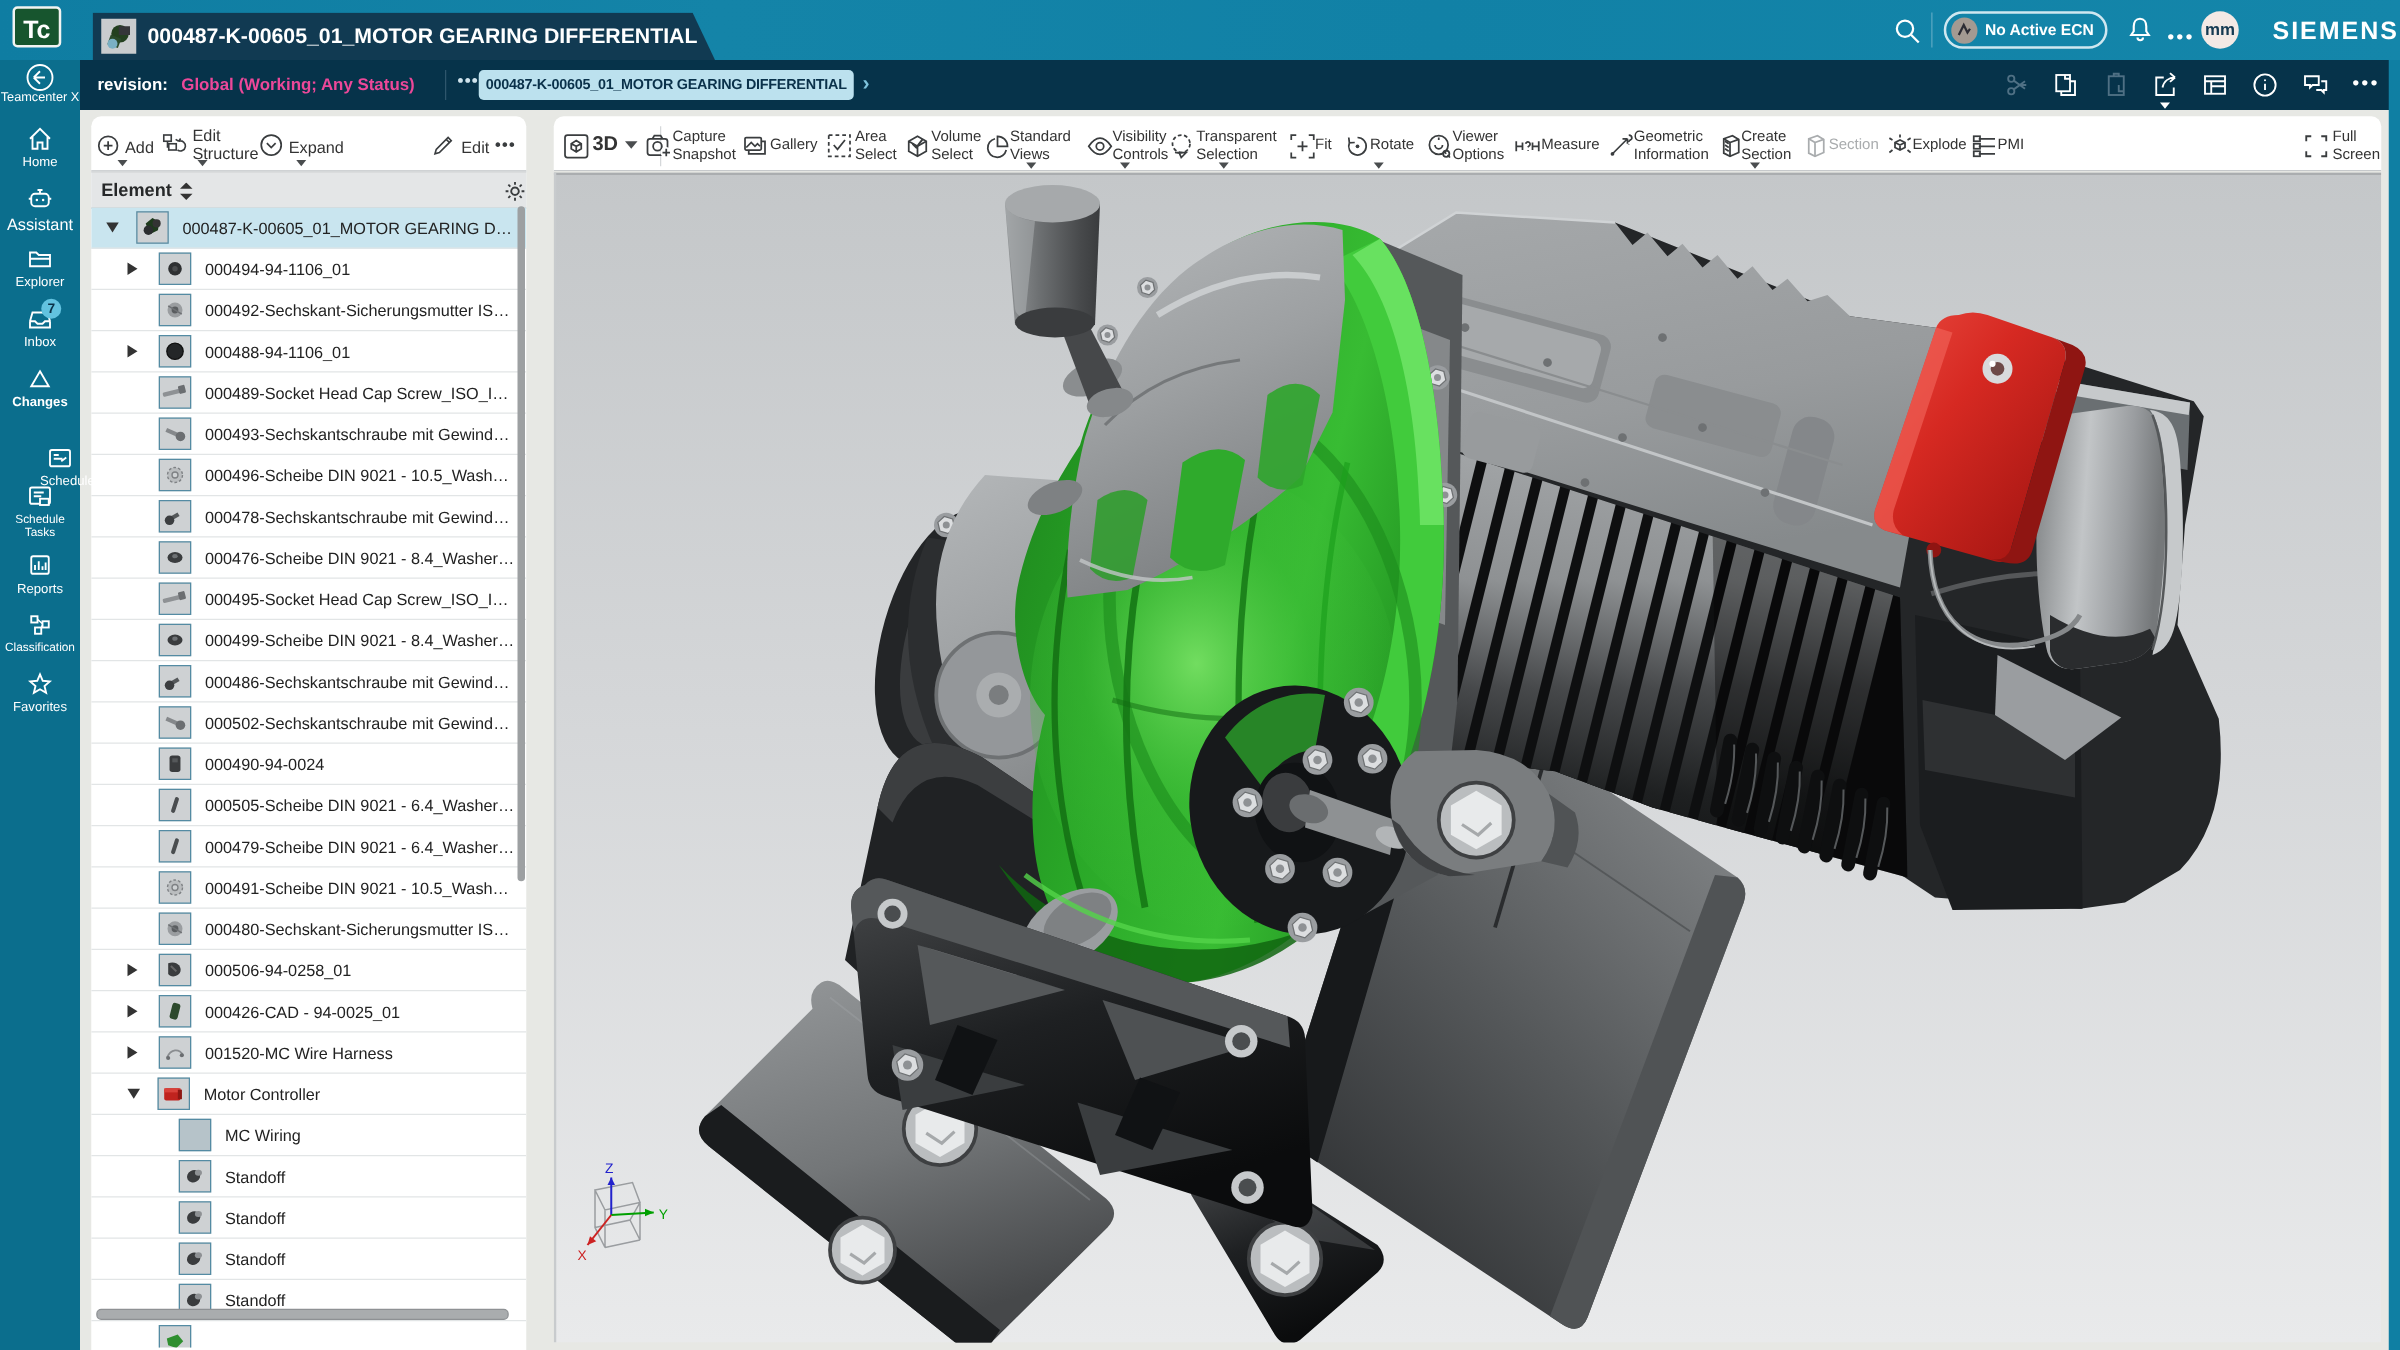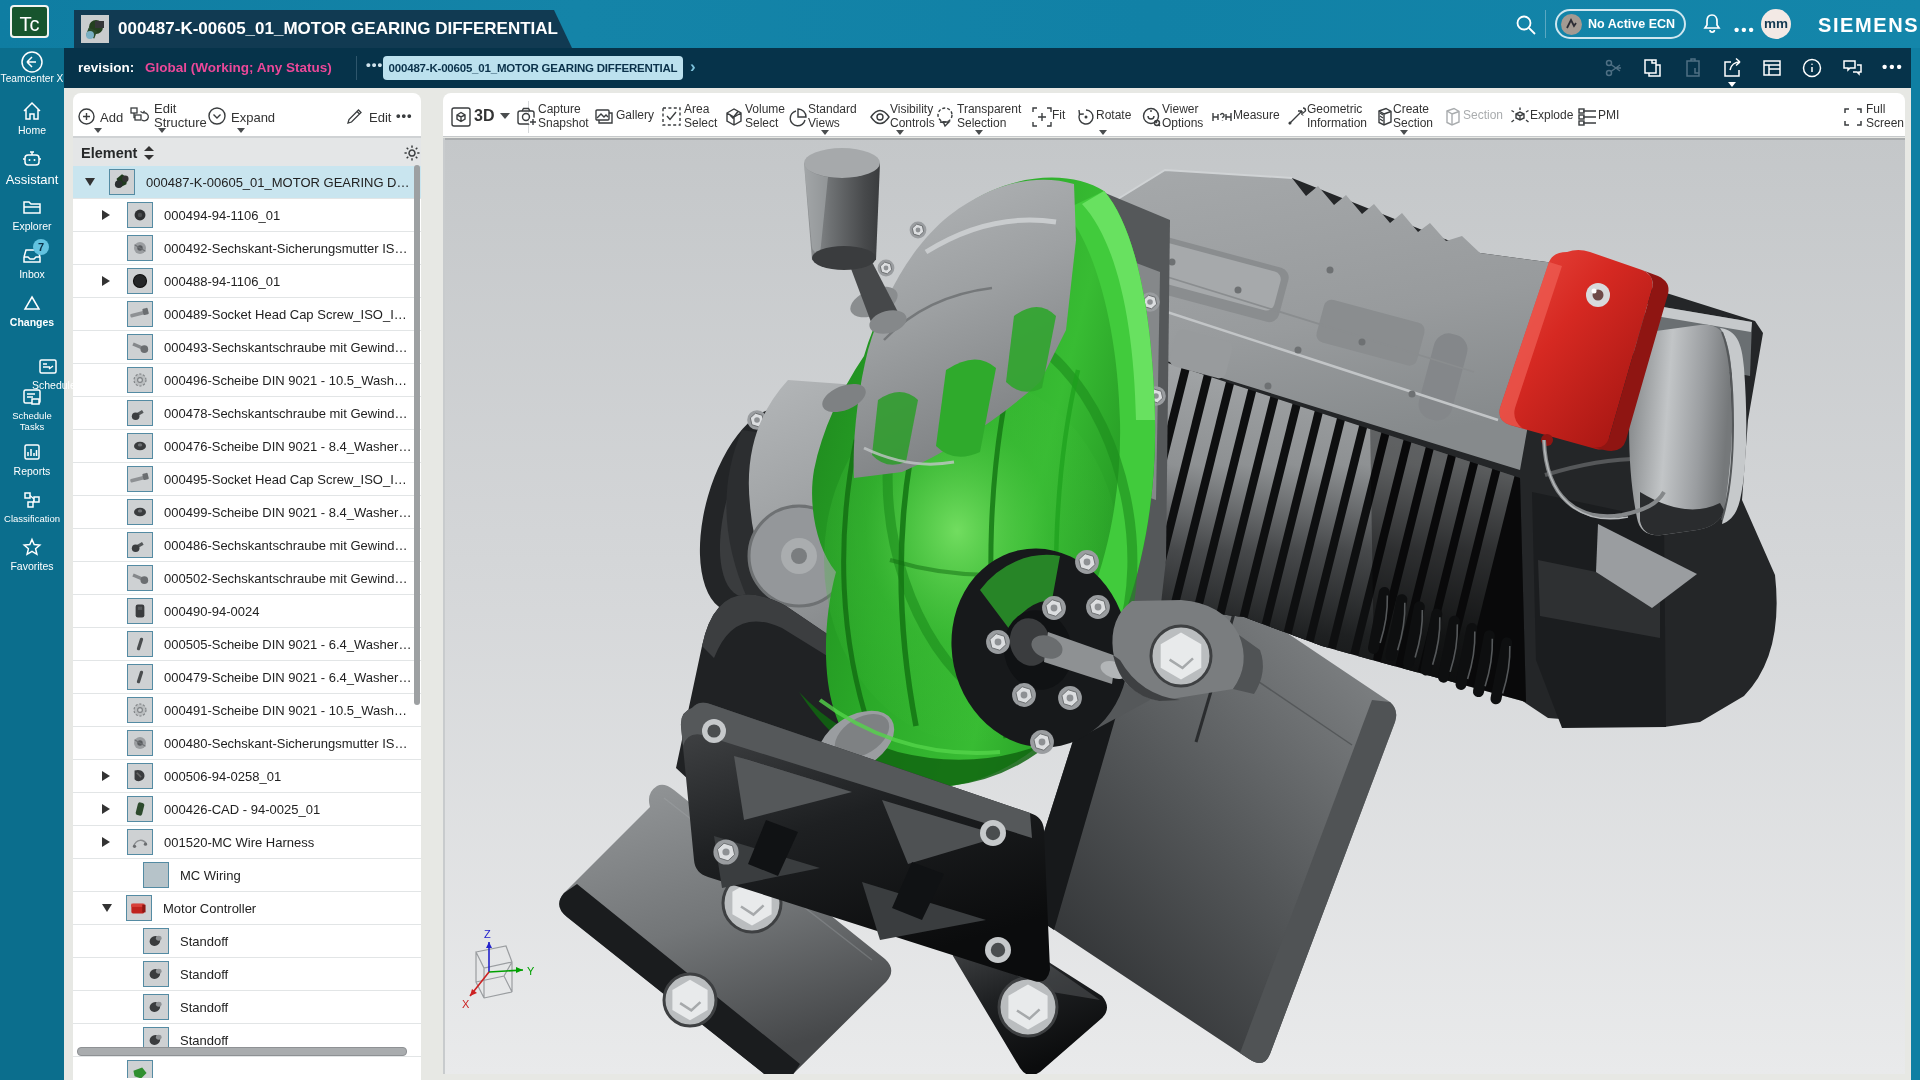--- a/index.html
+++ b/index.html
@@ -1,19 +1,19 @@
 <!DOCTYPE html>
 <html><head>
 <meta charset="utf-8">
 <style>
   * { margin:0; padding:0; box-sizing:border-box; }
   html,body { width:1920px; height:1080px; overflow:hidden; font-family:"Liberation Sans", sans-serif; background:#e7e8e4; }
   .abs { position:absolute; }
   #topbar { position:absolute; left:0; top:0; width:1920px; height:48px; background:linear-gradient(90deg,#0f7da2,#1484a8 30%,#1181a6 60%,#1486aa); }
-  #tclogo { position:absolute; left:10px; top:5px; width:39px; height:33px; background:#17552e; border:2px solid #f2f4f2; border-radius:4px; color:#fff; font-size:20px; font-weight:normal; text-align:center; line-height:35px; }
+  #tclogo { position:absolute; left:10px; top:5px; width:39px; height:33px; background:#17552e; border:2px solid #f2f4f2; border-radius:4px; color:#fff; font-size:20px; font-weight:bold; text-align:center; line-height:35px; }
   #tab { position:absolute; left:74px; top:10px; width:498px; height:38px; background:#113a52; clip-path:polygon(0 0, calc(100% - 18px) 0, 100% 100%, 0 100%); display:flex; align-items:center; }
   #tabthumb { width:28px; height:28px; margin-left:7px; background:#c9ccce; position:relative; }
   #tabtitle { color:#fff; font-size:17px; font-weight:bold; margin-left:9px; white-space:nowrap; }
   .vsep { position:absolute; top:10px; width:1px; height:28px; background:#5ba8c2; }
   #ecnpill { position:absolute; left:1555px; top:9px; width:131px; height:30px; border:2px solid #cfe7f0; border-radius:15px; display:flex; align-items:center; }
   #ecnbadge { width:21px; height:21px; border-radius:50%; background:#a39a92; margin-left:4px; }
   #ecntxt { color:#fff; font-size:12.5px; font-weight:bold; margin-left:6px; }
   #avatar { position:absolute; left:1761px; top:9px; width:30px; height:30px; border-radius:50%; background:#f3e9e5; color:#153a52; font-size:13.5px; font-weight:bold; text-align:center; line-height:30px; }
   #siemens { position:absolute; left:1818px; top:14px; color:#fff; font-size:20px; font-weight:bold; letter-spacing:1.6px; }
   #subbar { position:absolute; left:0; top:48px; width:1920px; height:40px; background:#06334a; }
@@ -423,36 +423,36 @@
         <div class="sp" style="width:17px;"></div>
         <div class="thumb" style="background:#ced1d3;"><svg width="24" height="24" viewBox="0 0 22 22">
             <path d="M5 15 C8 8 14 8 17 13" fill="none" stroke="#8a8d90" stroke-width="1.3"></path>
             <circle cx="6" cy="15" r="1.5" fill="#6a6d70"></circle>
             <circle cx="16" cy="13" r="1.5" fill="#6a6d70"></circle>
           </svg></div>
         <div class="sp" style="width:11px;"></div>
         <div class="lab">001520-MC Wire Harness</div>
       </div>
 <div class="trow">
-        <div class="sp" style="width:70px;"></div>
-        <div class="thumb" style="background:#b6c3c9;"><svg width="24" height="24" viewBox="0 0 22 22"></svg></div>
-        <div class="sp" style="width:11px;"></div>
-        <div class="lab">MC Wiring</div>
-      </div>
-<div class="trow">
         <div class="sp" style="width:29px;"></div>
         <div class="car carD"></div>
         <div class="sp" style="width:14px;"></div>
         <div class="thumb" style="background:#ced1d3;"><svg width="24" height="24" viewBox="0 0 22 22">
             <rect x="4" y="7" width="12" height="9" rx="1.5" fill="#c0231e"></rect>
             <rect x="4" y="7" width="12" height="3" fill="#d8413a"></rect>
             <rect x="14" y="8" width="3" height="7" fill="#8e1713"></rect>
           </svg></div>
         <div class="sp" style="width:11px;"></div>
         <div class="lab">Motor Controller</div>
+      </div>
+<div class="trow">
+        <div class="sp" style="width:70px;"></div>
+        <div class="thumb" style="background:#b6c3c9;"><svg width="24" height="24" viewBox="0 0 22 22"></svg></div>
+        <div class="sp" style="width:11px;"></div>
+        <div class="lab">MC Wiring</div>
       </div>
 <div class="trow">
         <div class="sp" style="width:70px;"></div>
         <div class="thumb" style="background:#ced1d3;"><svg width="24" height="24" viewBox="0 0 22 22">
             <ellipse cx="10" cy="11" rx="5" ry="4.4" fill="#3a3c3e" transform="rotate(-28 10 11)"></ellipse>
             <ellipse cx="13.5" cy="8.5" rx="2.6" ry="2.2" fill="#8e9194"></ellipse>
           </svg></div>
         <div class="sp" style="width:11px;"></div>
         <div class="lab">Standoff</div>
       </div>

